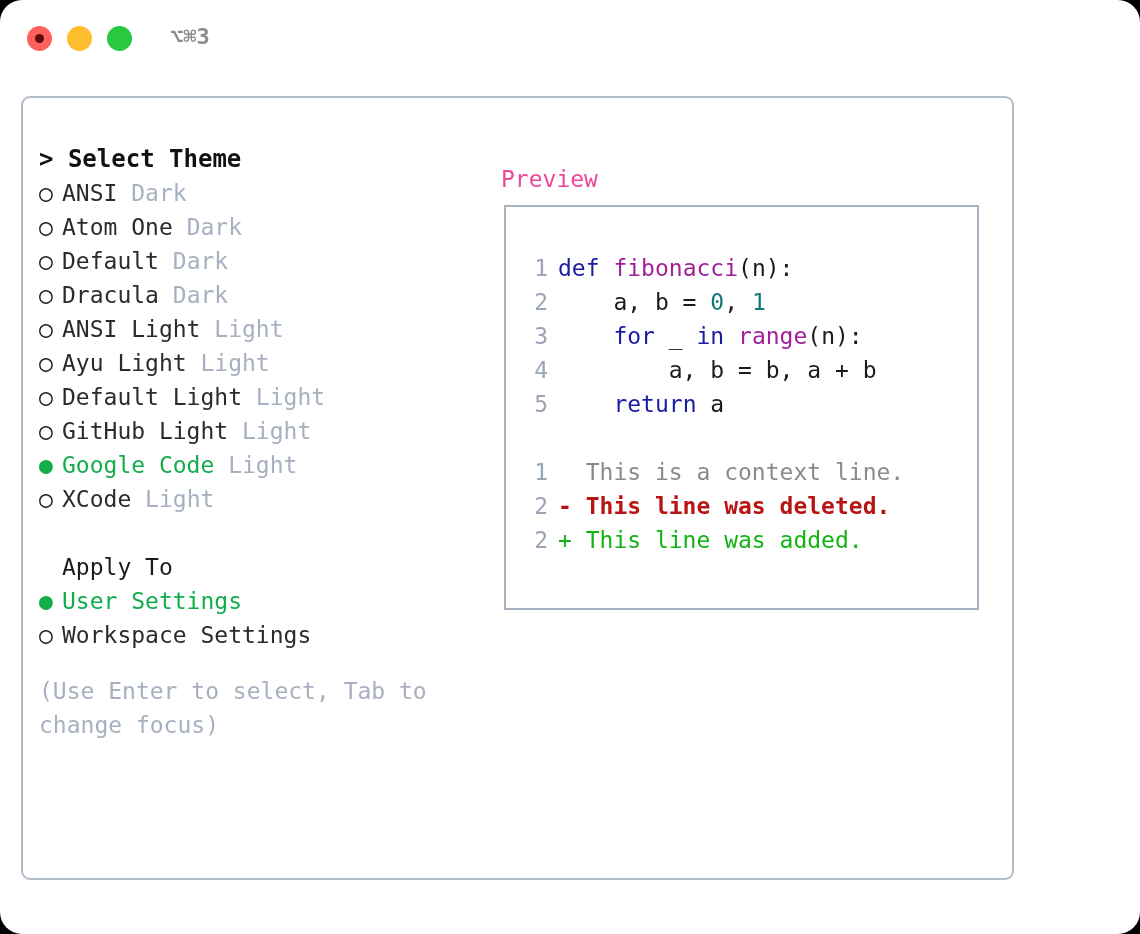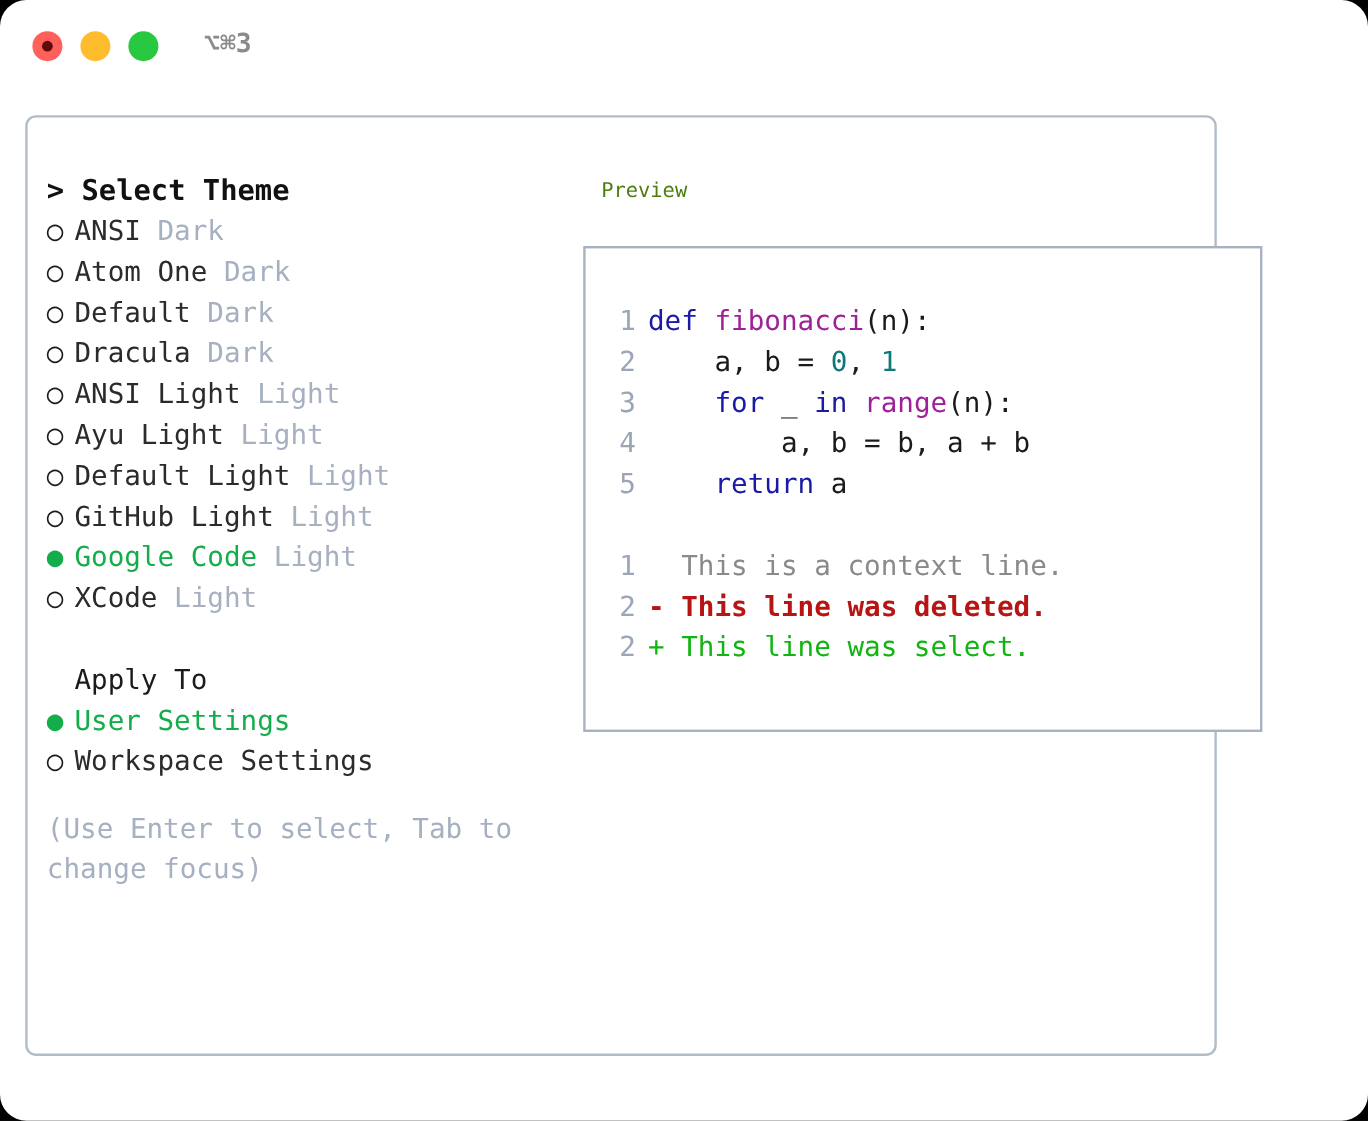--- a/index.html
+++ b/index.html
@@ -119,30 +119,31 @@
   }
 
   
   #preview-column {
     position: absolute;
     left: 478px;
     top: 44px;
     width: 500px;
   }
   #preview-header {
-    font-size: 17px;
-    line-height: 34px;
-    color: #4d7c0f;
-    white-space: pre;
+    font-size: 23px;
+    line-height: 34px;
+    color: #ec4899;
+    white-space: pre;
+    margin-top: 20px;
   }
   #preview-box {
     position: absolute;
-    left: 463px;
+    left: 481px;
     top: 107px;
-    width: 566px;
+    width: 475px;
     height: 405px;
     border: 2px solid #a7b2c0;
     box-sizing: border-box;
     background: #ffffff;
   }
   #code-area {
     position: absolute;
     left: 18px;
     top: 44px;
     width: 440px;
@@ -217,18 +218,18 @@
     <div id="preview-box">
       <div id="code-area">
           <div class="code-line"><span class="lineno">1</span><span class="kw">def</span><span class="plain"> </span><span class="fn">fibonacci</span><span class="plain">(n):</span></div>
           <div class="code-line"><span class="lineno">2</span><span class="plain">    a, b = </span><span class="num">0</span><span class="plain">, </span><span class="num">1</span></div>
           <div class="code-line"><span class="lineno">3</span><span class="plain">    </span><span class="kw">for</span><span class="plain"> _ </span><span class="kw">in</span><span class="plain"> </span><span class="fn">range</span><span class="plain">(n):</span></div>
           <div class="code-line"><span class="lineno">4</span><span class="plain">        a, b = b, a + b</span></div>
           <div class="code-line"><span class="lineno">5</span><span class="plain">    </span><span class="kw">return</span><span class="plain"> a</span></div>
           <div class="diff-gap"></div>
           <div class="code-line"><span class="lineno">1</span><span class="diff-context">  This is a context line.</span></div>
           <div class="code-line"><span class="lineno">2</span><span class="diff-del">- This line was deleted.</span></div>
-          <div class="code-line"><span class="lineno">2</span><span class="diff-add">+ This line was select.</span></div>
+          <div class="code-line"><span class="lineno">2</span><span class="diff-add">+ This line was added.</span></div>
         </div>
     </div>
 
   </div>
 </div>
 
 </body></html>

